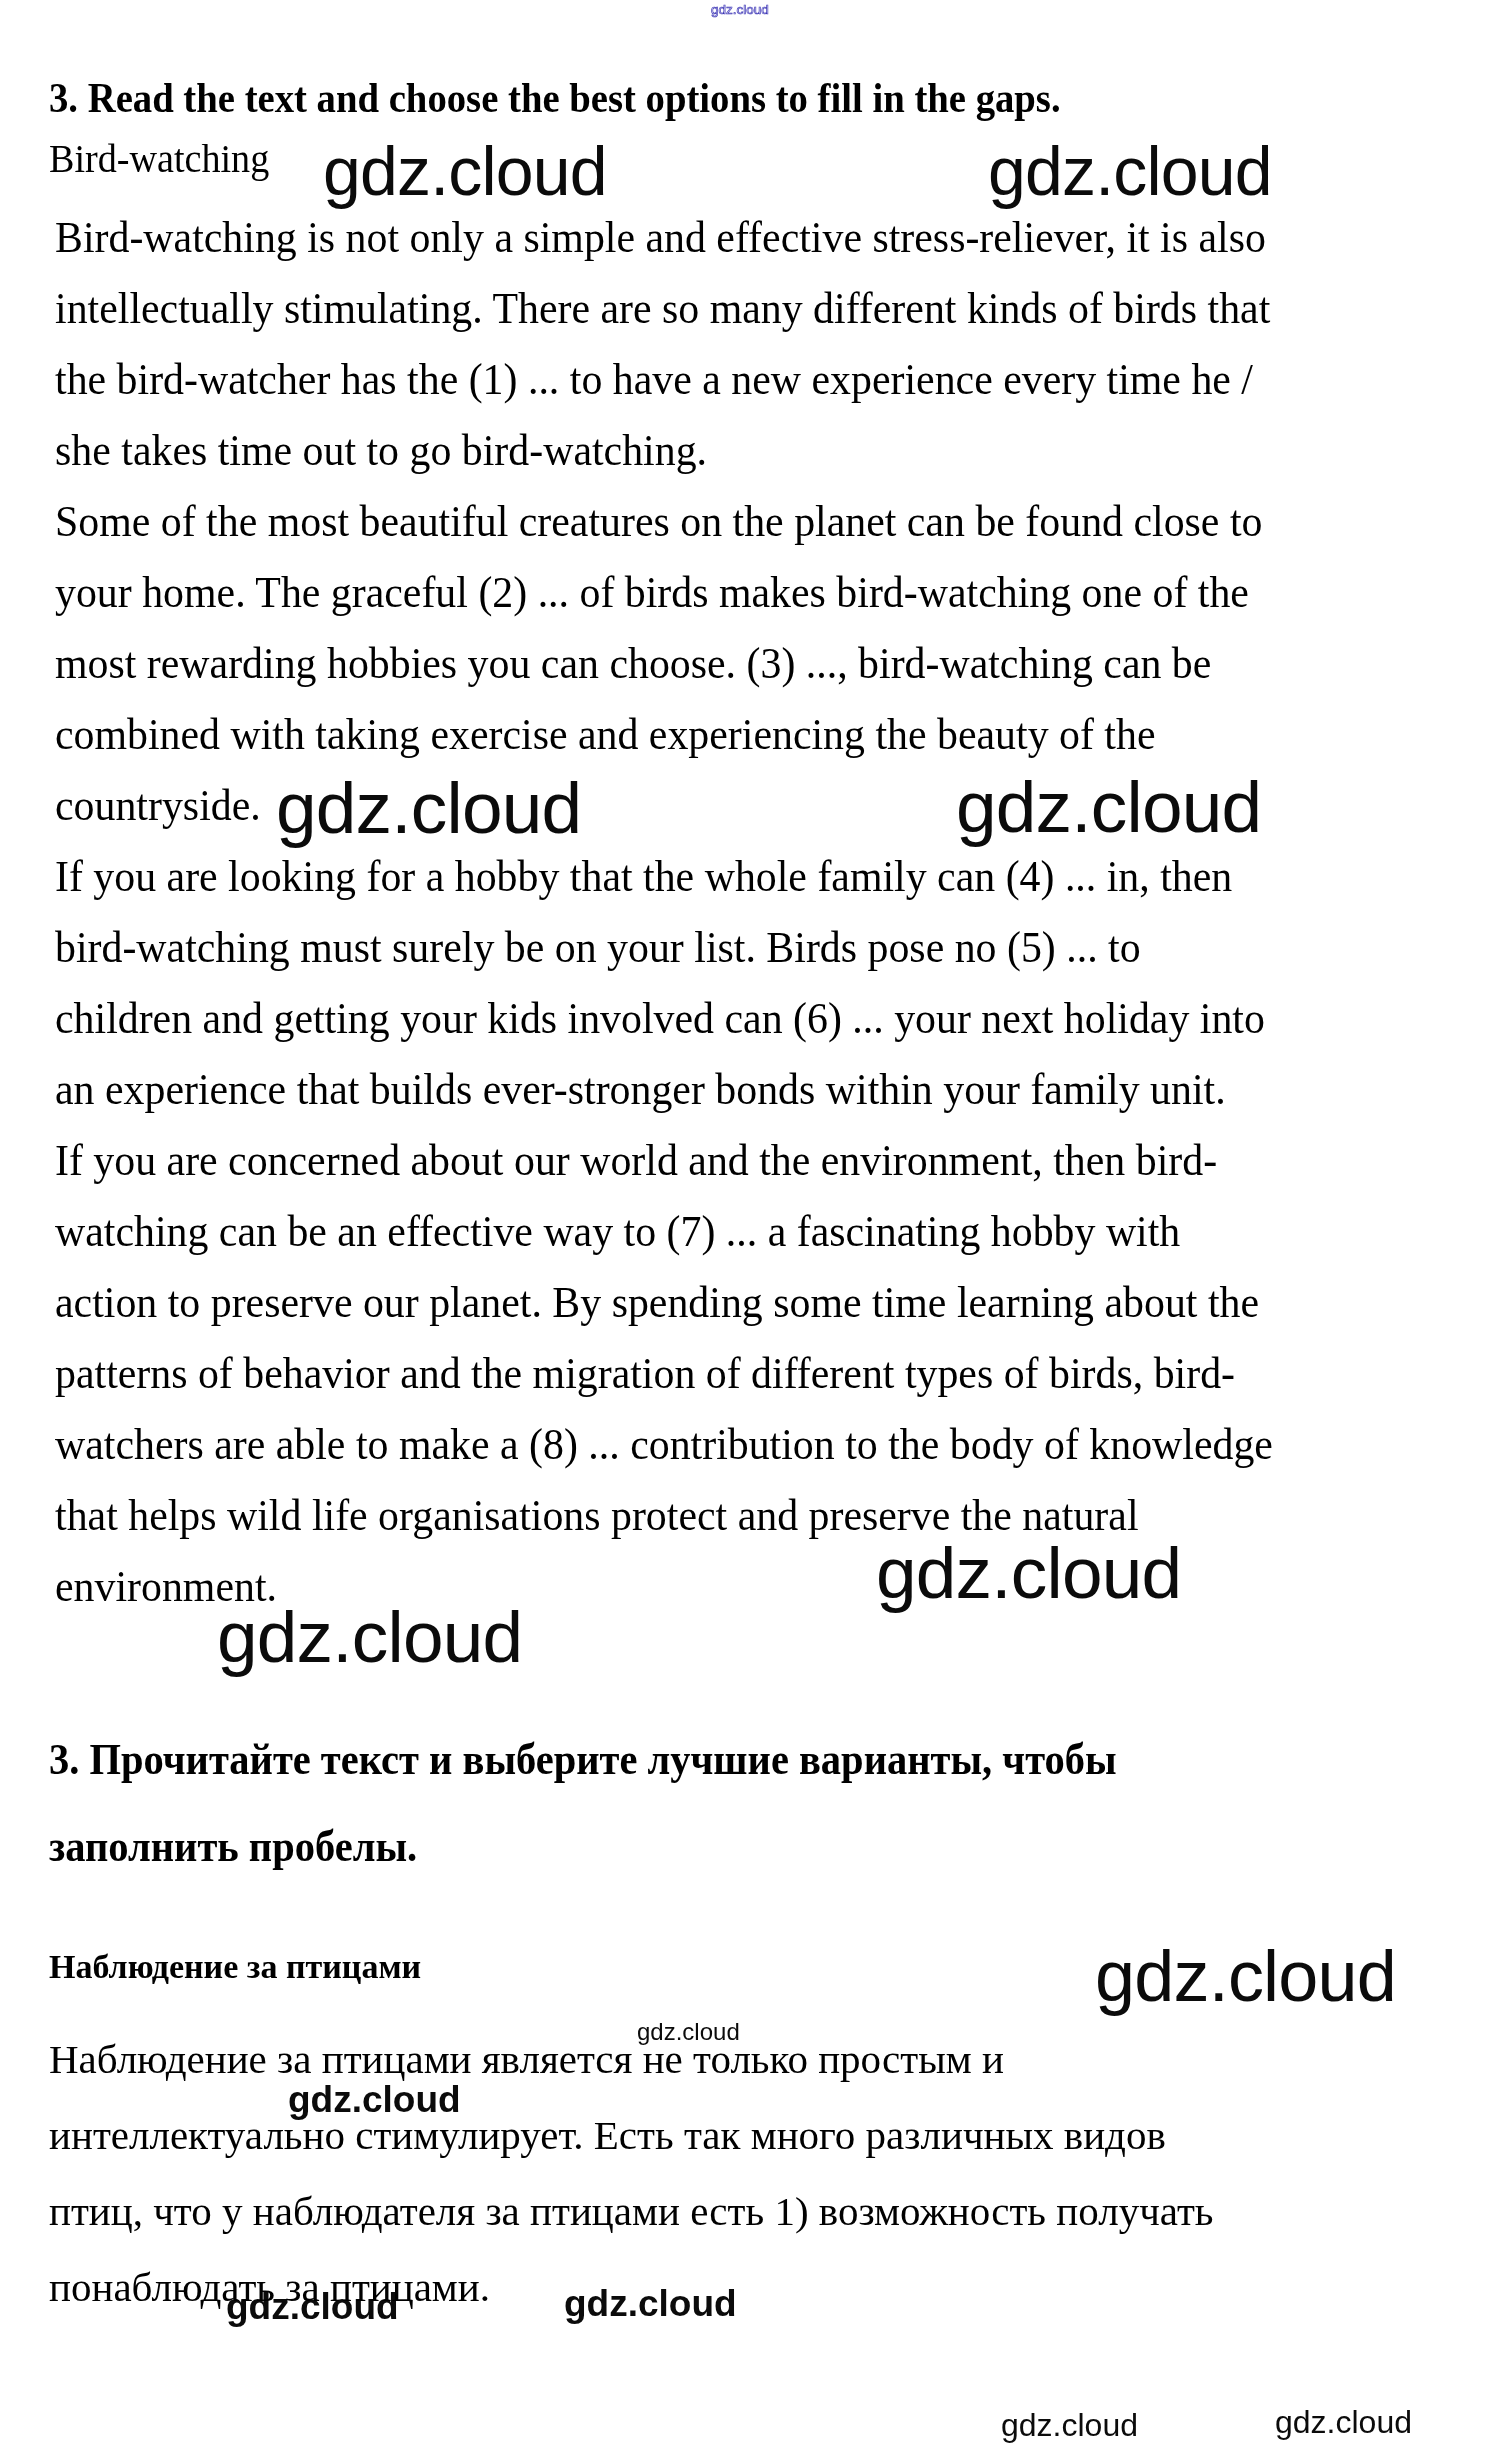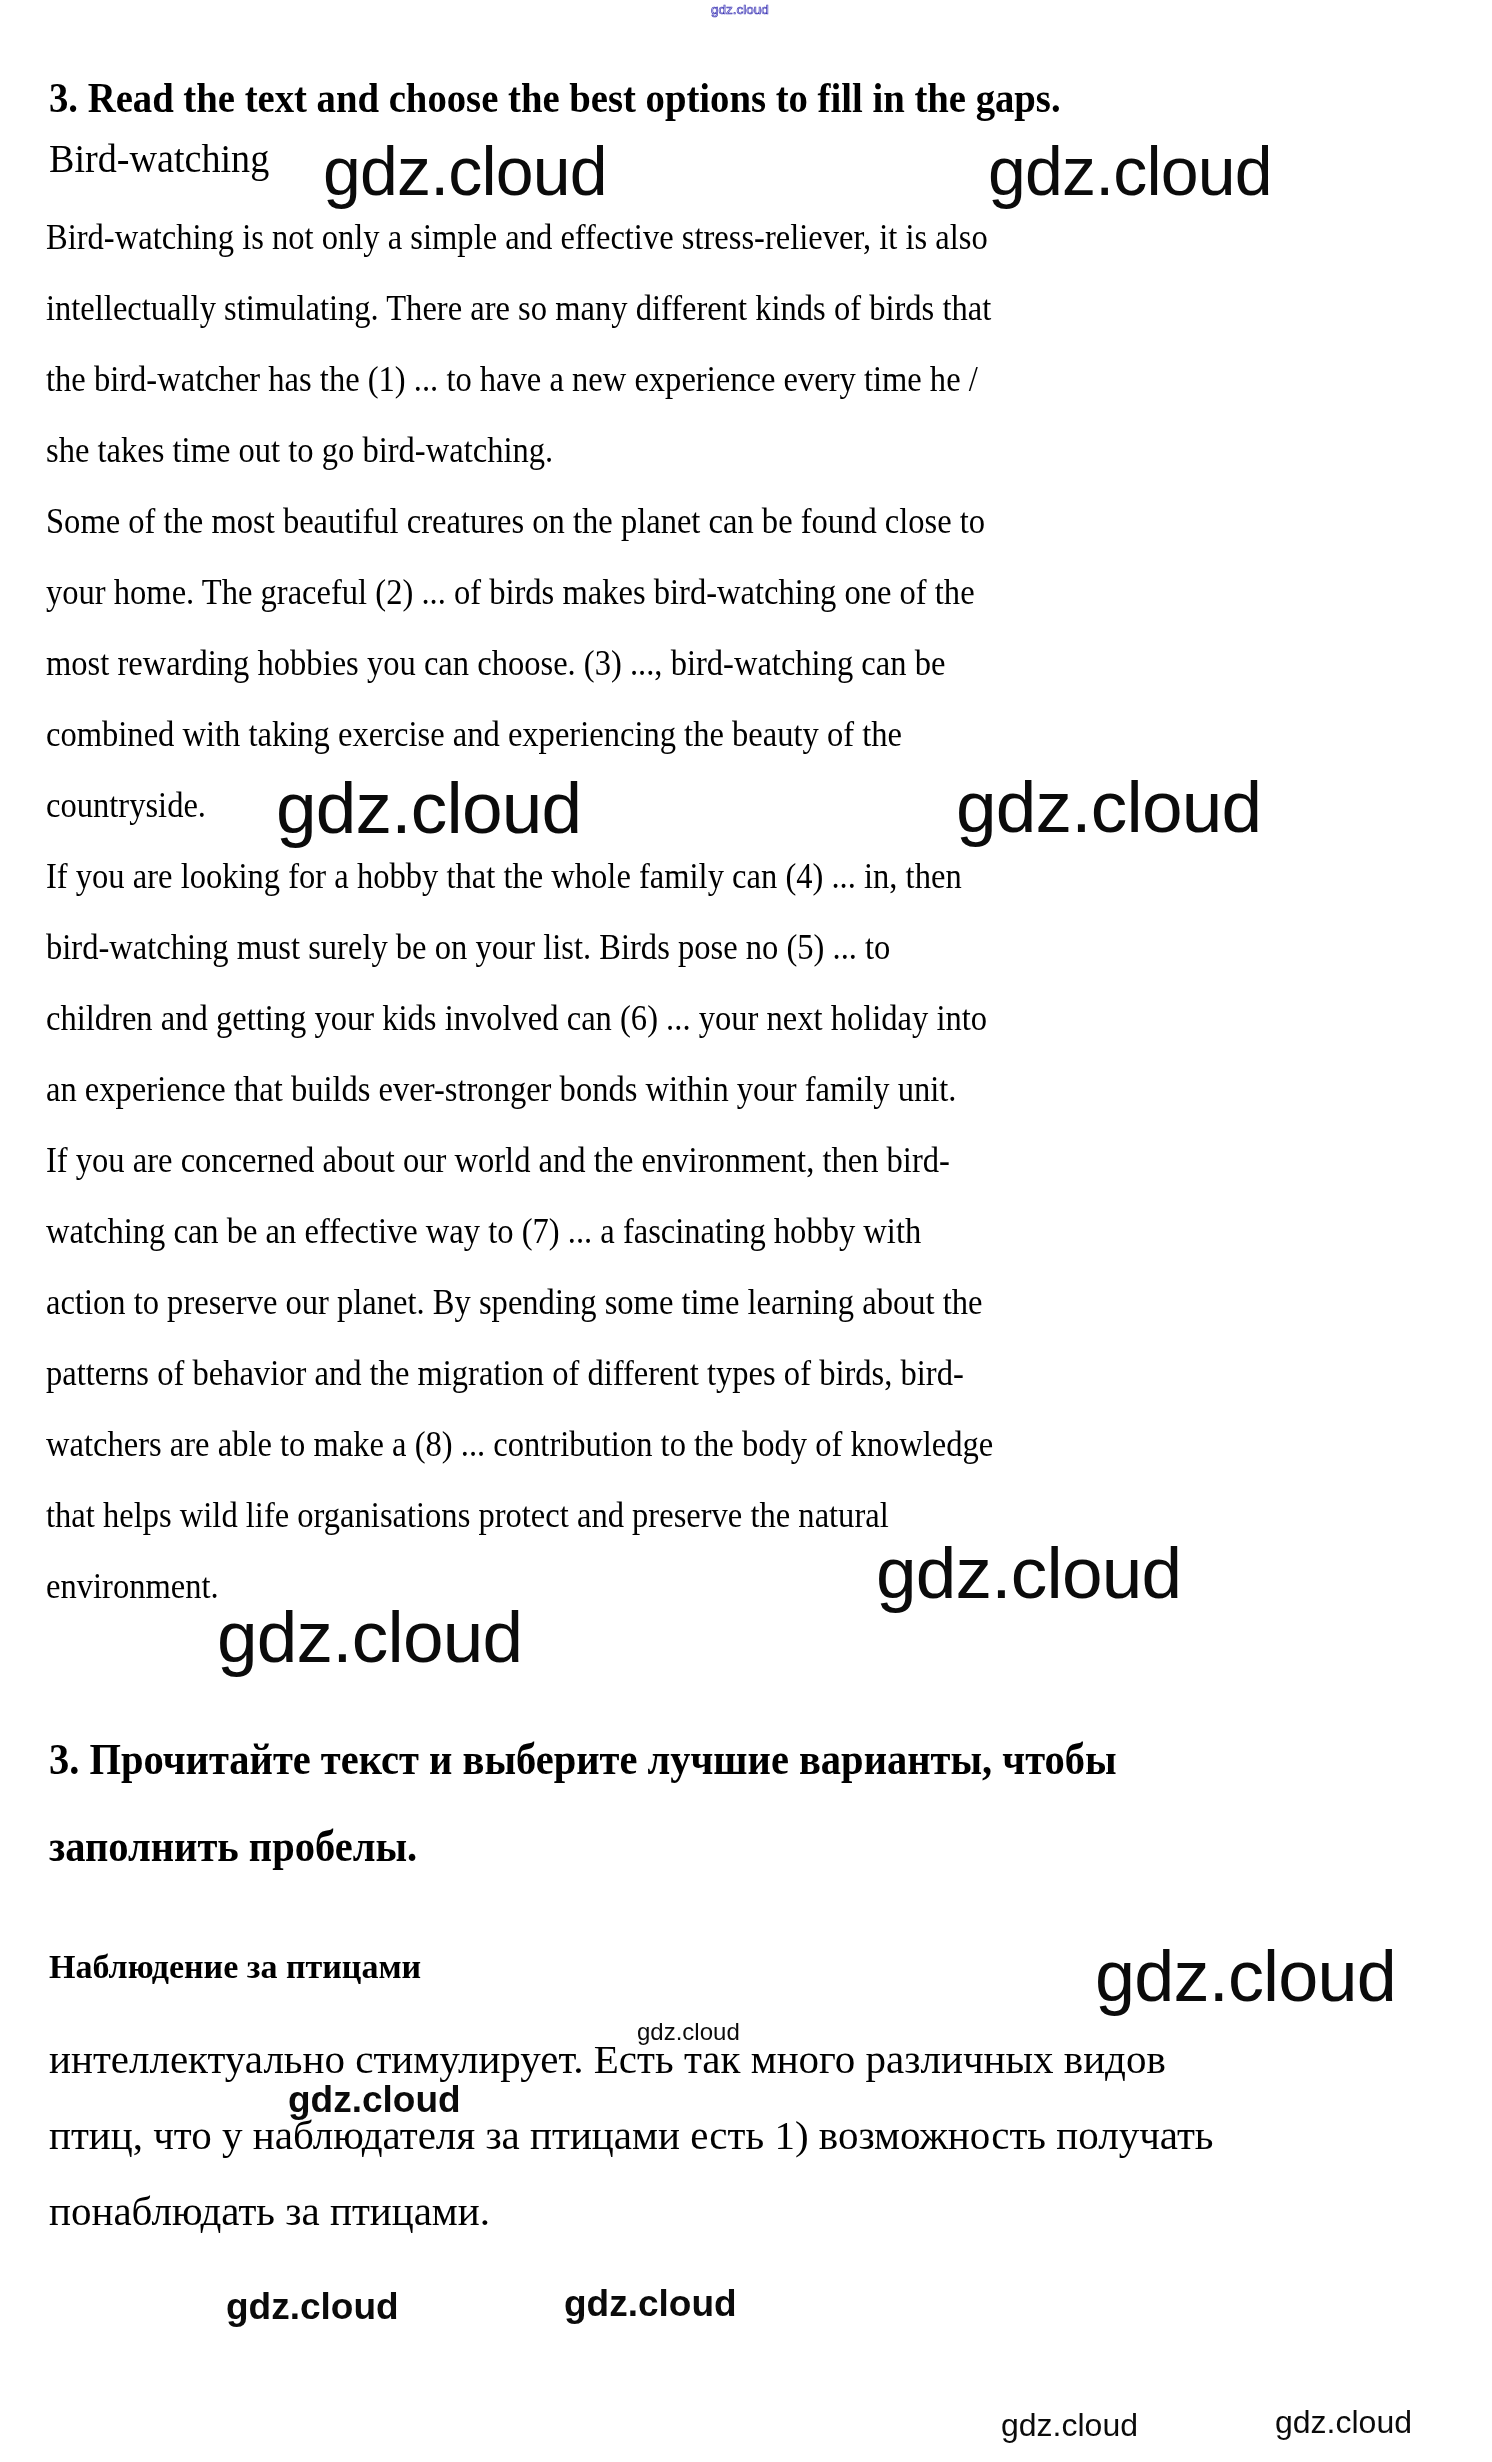--- a/index.html
+++ b/index.html
@@ -26,22 +26,22 @@
     transform:scaleX(0.90); transform-origin:0 0;
   }
   .sub-ru {
     position:absolute; left:49px; top:1941px;
     font-size:34px; font-weight:bold; line-height:51px;
     white-space:nowrap;
   }
 
   
   .para-en {
-    position:absolute; left:46px; top:202px;
-    font-size:35px; line-height:71px;
+    position:absolute; left:55px; top:202px;
+    font-size:45px; line-height:71px;
   }
   .para-en .ln {
     white-space:nowrap;
     transform:scaleX(0.93); transform-origin:0 50%;
   }
   .title-en {
     position:absolute; left:49px; top:134px;
     font-size:41px; line-height:48px;
     white-space:nowrap;
     transform:scaleX(0.93); transform-origin:0 50%;
@@ -131,19 +131,20 @@
   </div>
 
   <div class="h-ru">
     <div>3. Прочитайте текст и выберите лучшие варианты, чтобы</div>
     <div>заполнить пробелы.</div>
   </div>
 
   <div class="sub-ru">Наблюдение за птицами</div>
 
   <div class="para-ru">
+    <div class="ln">Наблюдение за птицами является не только простым и</div>
     <div class="ln">интеллектуально стимулирует. Есть так много различных видов</div>
     <div class="ln">птиц, что у наблюдателя за птицами есть 1) возможность получать</div>
     <div class="ln">понаблюдать за птицами.</div>
   </div>
 
 </div>
 
 
 </body></html>

